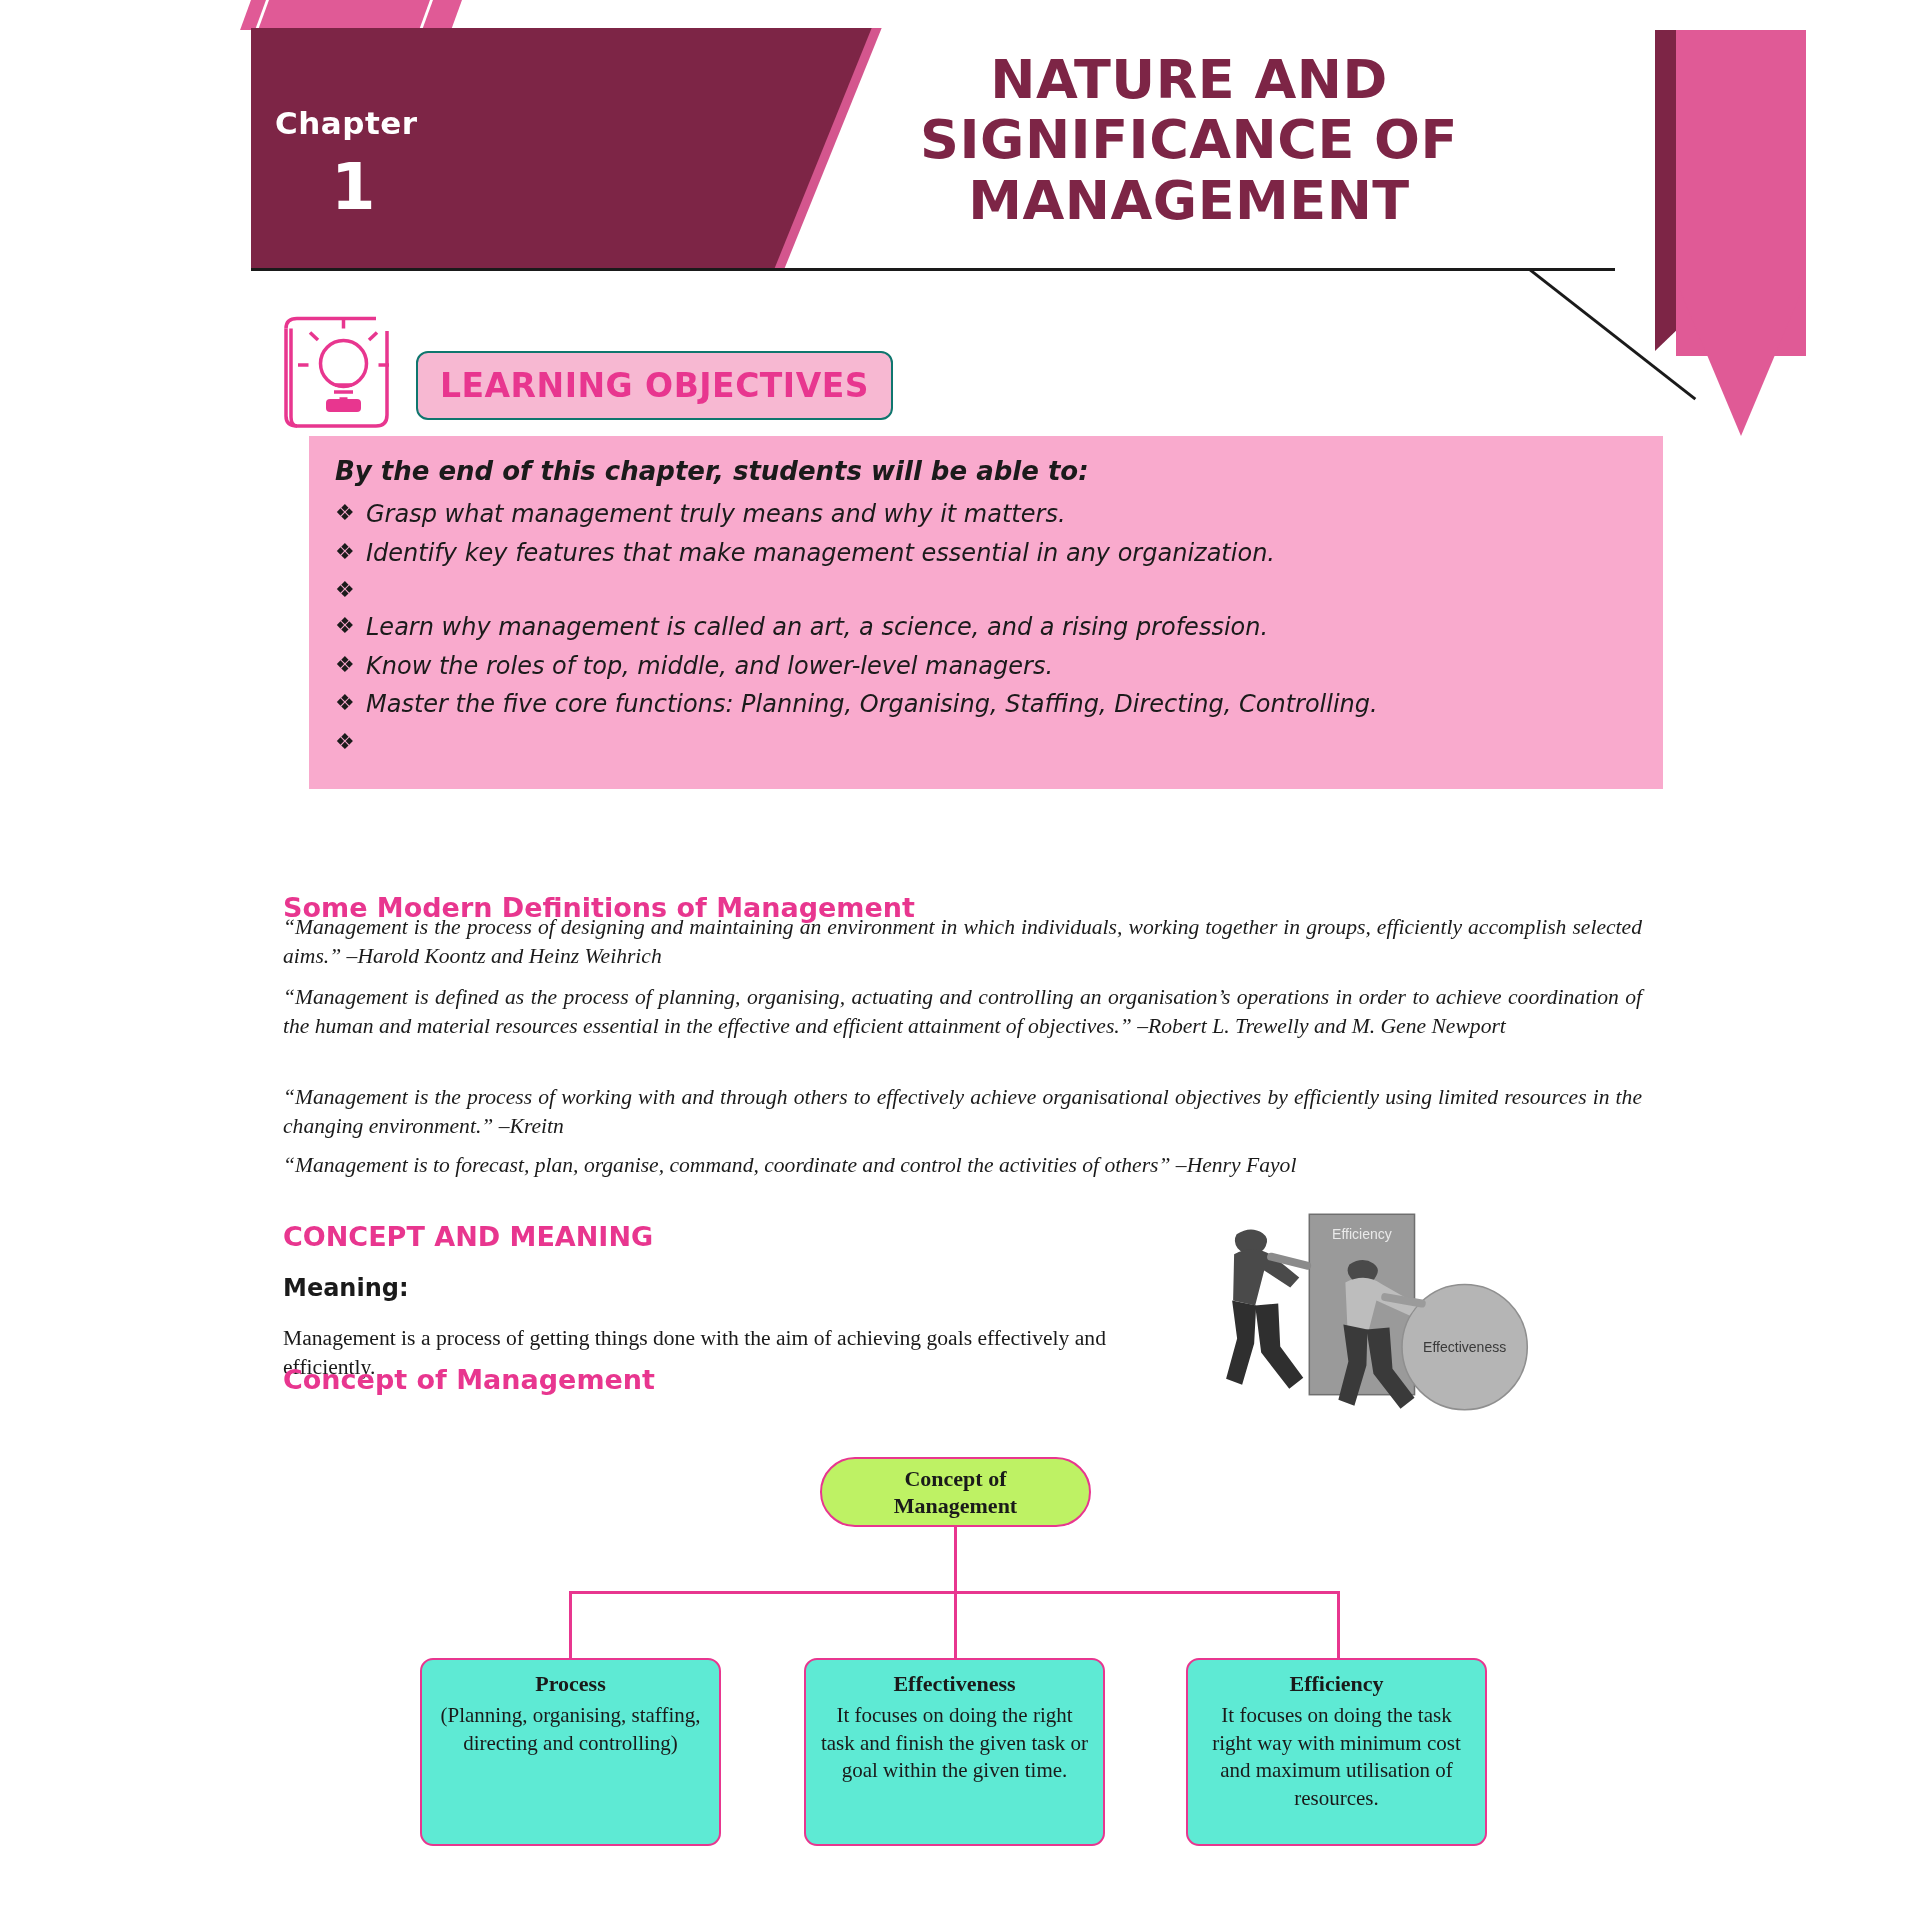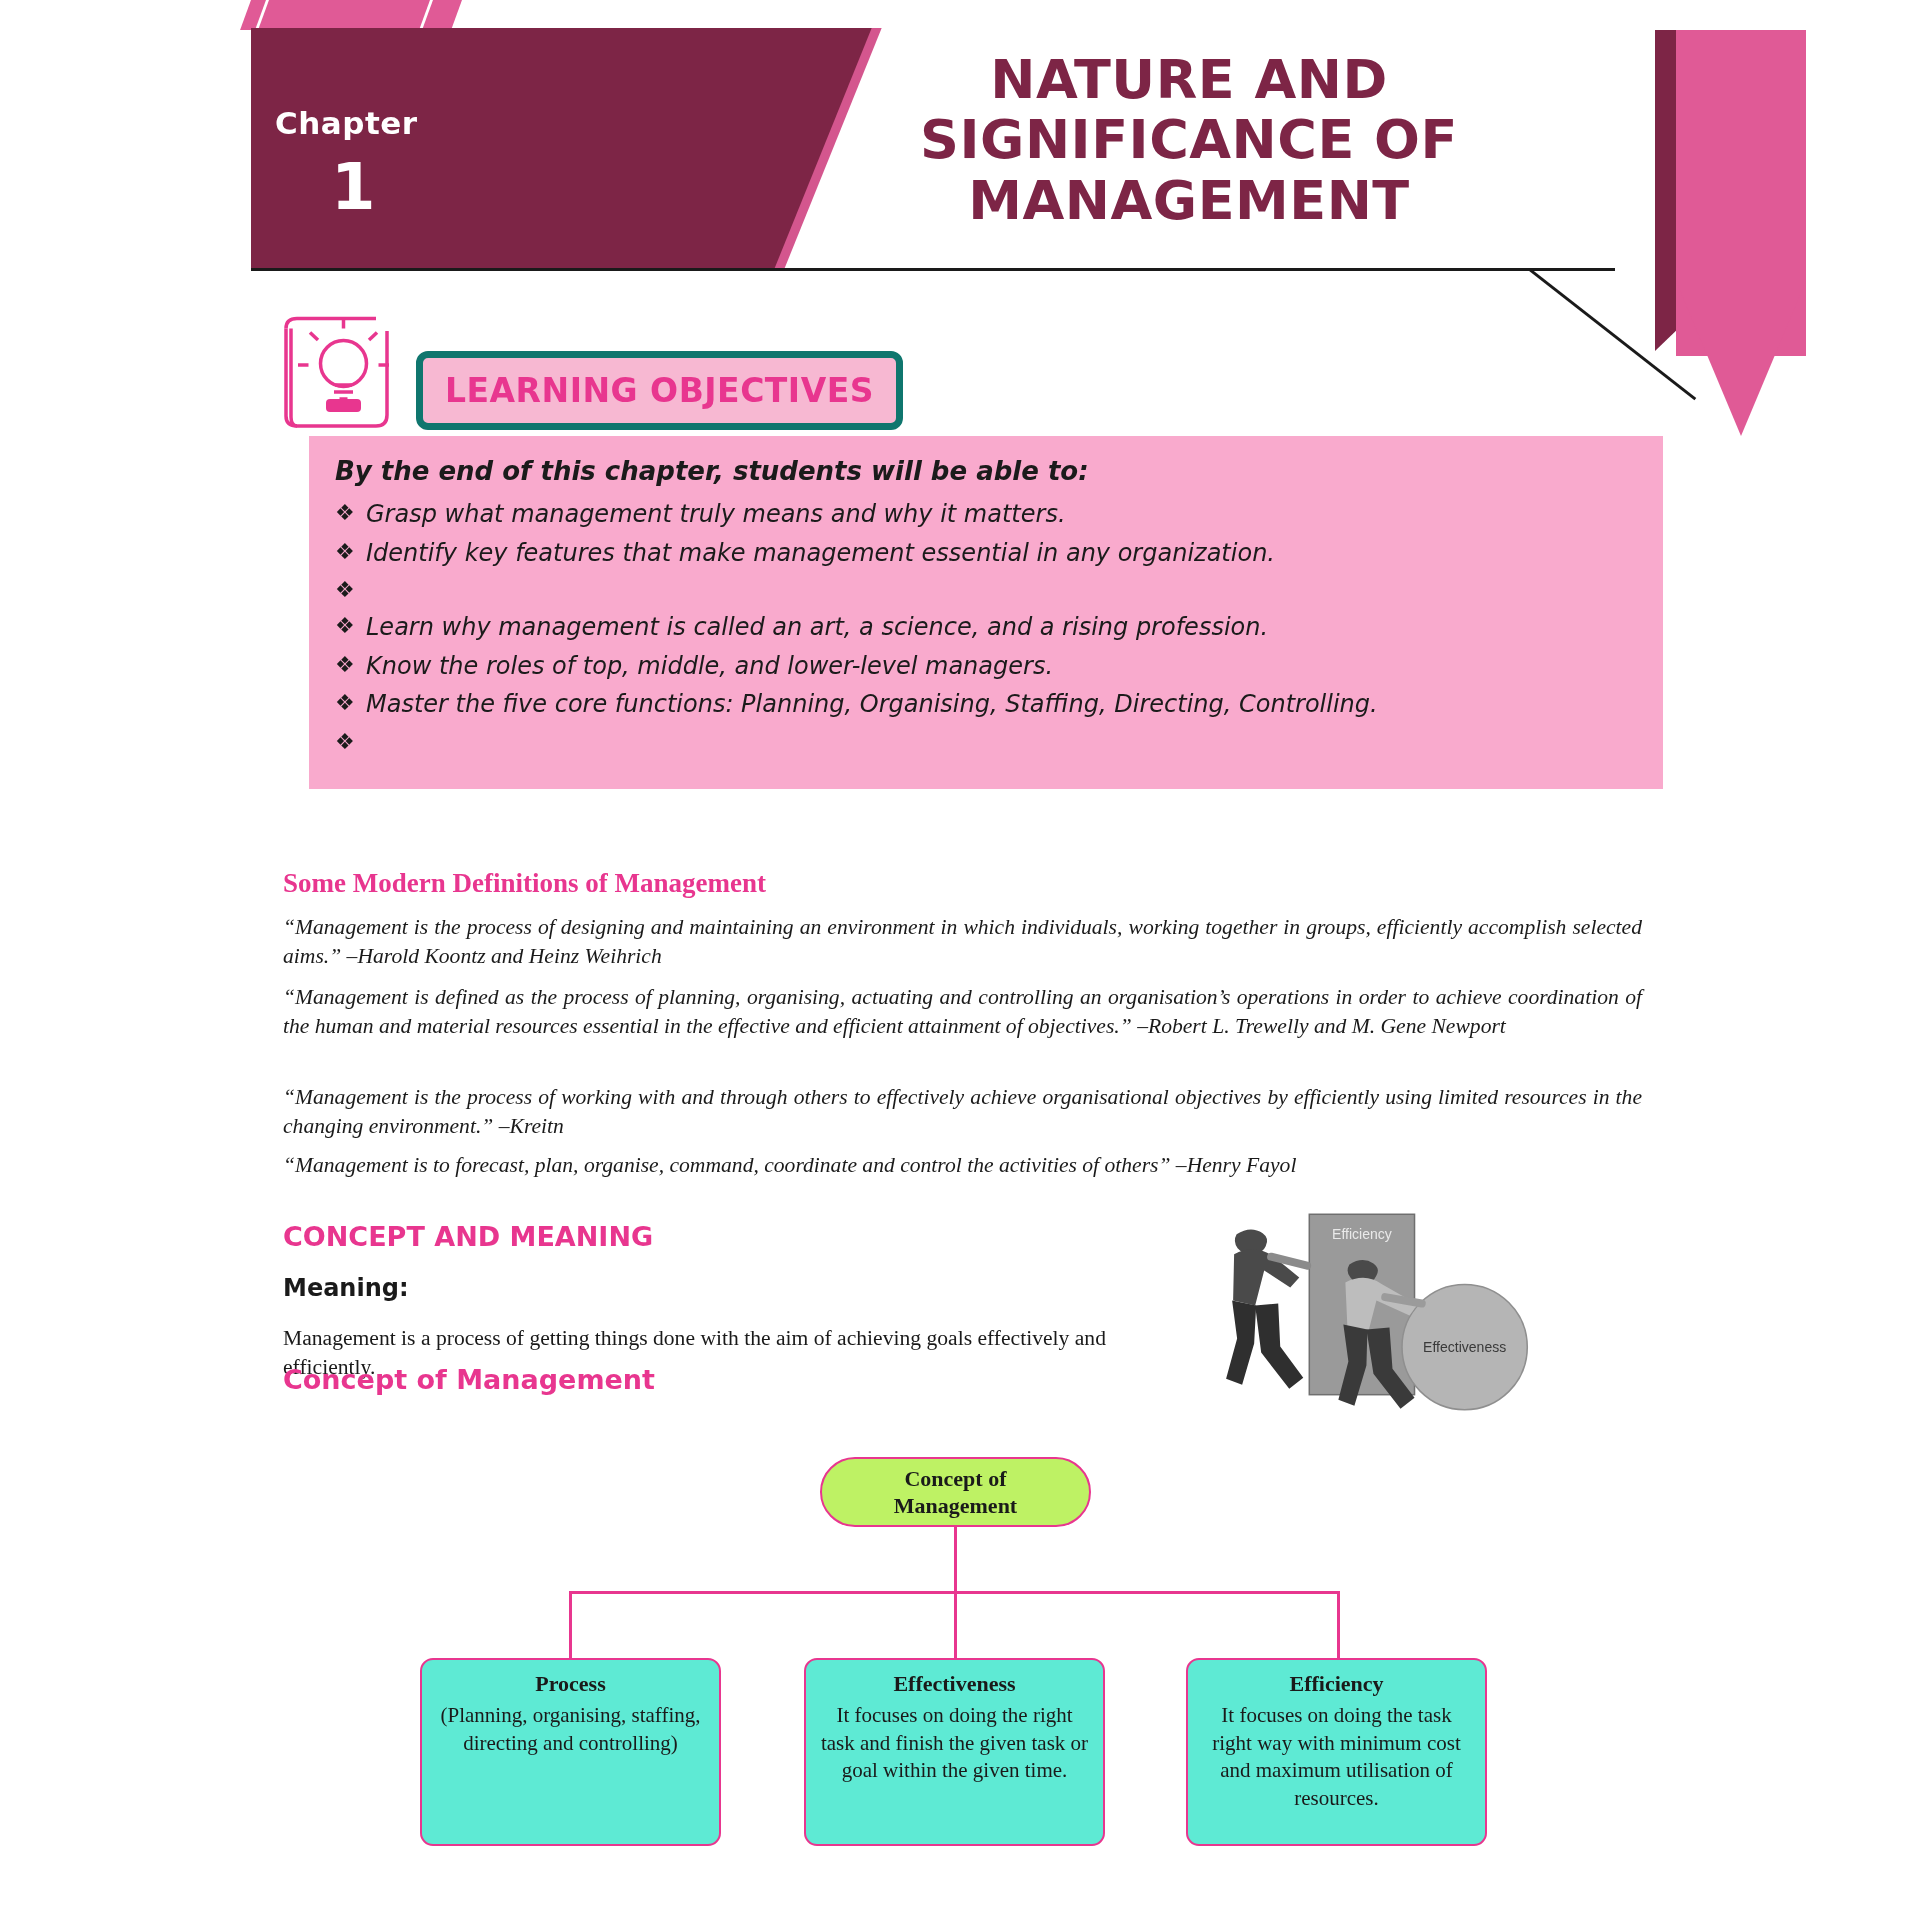--- a/index.html
+++ b/index.html
@@ -182,21 +182,21 @@
   
   .lo-badge {
     position: absolute;
     left: 416px;
     top: 351px;
     height: 65px;
     padding: 0 22px;
     display: flex;
     align-items: center;
     background: #f7b8d2;
-    border: 7px solid #0f766e;
+    border: 2px solid #0f766e;
     border-radius: 12px;
     z-index: 10;
   }
   .lo-badge-text {
     color: #e8368f;
     font-family: "DejaVu Sans", sans-serif;
     font-weight: bold;
     font-size: 33px;
     letter-spacing: 0.5px;
   }
@@ -394,21 +394,21 @@
   </div>
   <div class="lo-item">
     <span class="lo-bullet">❖</span>
     <span class="lo-text">Master the five core functions: Planning, Organising, Staffing, Directing, Controlling.</span>
   </div>
   <div class="lo-item">
     <span class="lo-bullet">❖</span>
   </div>
 </div>
 
-<div class="sec-head-pink" style="left:283px; top:868px; width:1354px;font-family:Liberation Serif, serif;">Some Modern Definitions of Management</div>
+<div class="sec-head-pink" style="left:283px; top:892px; width:1354px;">Some Modern Definitions of Management</div>
 
 <div class="body-para italic-quote" style="left:283px; top:913px; width:1359px;">“Management is the process of designing and maintaining an environment in which individuals, working together in groups, efficiently accomplish selected aims.” –Harold Koontz and Heinz Weihrich</div>
 
 <div class="body-para italic-quote" style="left:283px; top:983px; width:1359px;">“Management is defined as the process of planning, organising, actuating and controlling an organisation’s operations in order to achieve coordination of the human and material resources essential in the effective and efficient attainment of objectives.” –Robert L. Trewelly and M. Gene Newport</div>
 
 <div class="body-para italic-quote" style="left:283px; top:1083px; width:1359px;">“Management is the process of working with and through others to effectively achieve organisational objectives by efficiently using limited resources in the changing environment.” –Kreitn</div>
 
 <div class="body-para italic-quote" style="left:283px; top:1151px; width:1359px;">“Management is to forecast, plan, organise, command, coordinate and control the activities of others” –Henry Fayol</div>
 
 <div class="sec-head-pink" style="left:283px; top:1221px; width:803px;">CONCEPT AND MEANING</div>

